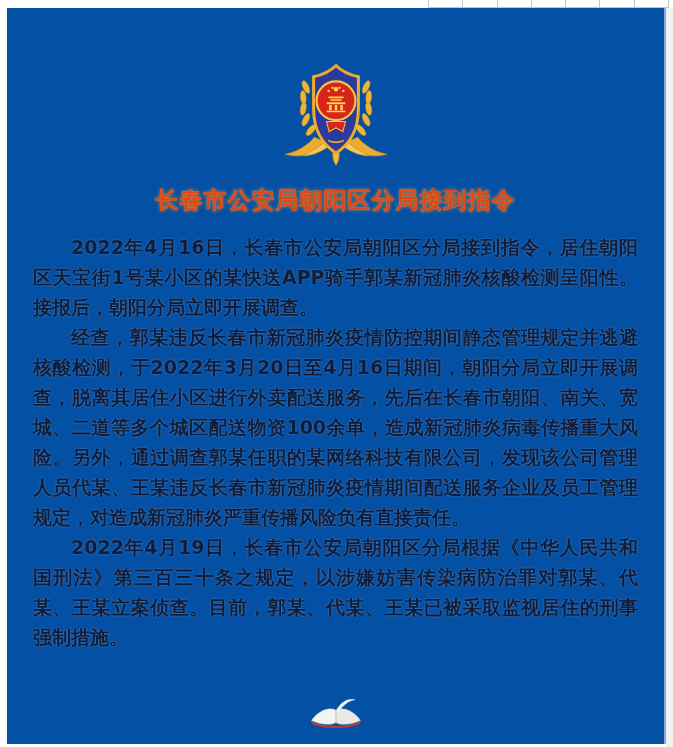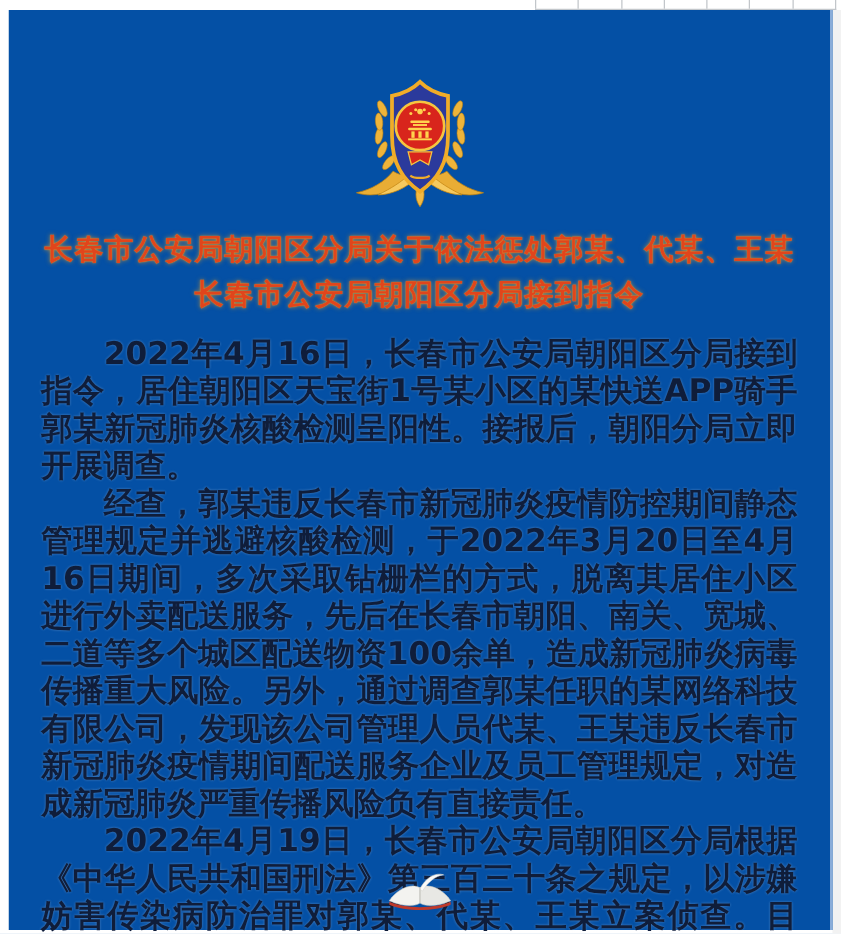--- a/index.html
+++ b/index.html
@@ -51,21 +51,21 @@
     line-height:36px;
     letter-spacing:1px;
     color:#e0451c;
     text-shadow:0 0 1px rgba(252,168,30,0.95), 0 0 4px rgba(252,168,30,0.65);
   }
   .title .title-line { display:block; }
   .body-text { margin:14px 26px 0 26px; }
   .body-text p {
     margin:0;
     text-indent:2em;
-    font-size:25px;
+    font-size:19px;
     line-height:30px;
     font-weight:bold;
     color:#0f1d3a;
     text-align:justify;
     text-shadow:0 0 2px rgba(230,238,255,0.35);
   }
   .book-wrap {
     position:absolute; bottom:14px; left:50%;
     transform:translateX(-50%);
     width:66px; height:34px;
@@ -138,27 +138,26 @@
           <rect x="54" y="57.5" width="22" height="1.8"></rect>
         </g>
 
         <path d="M54,70 L76,70 L73,82 L65,77.5 L57,82 Z" fill="#d8251c" stroke="#f6c53f" stroke-width="1.2"></path>
 
         <path d="M56,92 C60,95 70,95 74,92" fill="none" stroke="#f0ac28" stroke-width="2"></path>
       </svg>
     </div>
 
     <h1 class="title">
-      <span class="title-line">长春市公安局朝阳区分局关于依法惩处郭某、代某、王某</span>
       <span class="title-line">长春市公安局朝阳区分局接到指令</span>
     </h1>
 
     <div class="body-text">
       <p>2022年4月16日，长春市公安局朝阳区分局接到指令，居住朝阳区天宝街1号某小区的某快送APP骑手郭某新冠肺炎核酸检测呈阳性。接报后，朝阳分局立即开展调查。</p>
-      <p>经查，郭某违反长春市新冠肺炎疫情防控期间静态管理规定并逃避核酸检测，于2022年3月20日至4月16日期间，多次采取钻栅栏的方式，脱离其居住小区进行外卖配送服务，先后在长春市朝阳、南关、宽城、二道等多个城区配送物资100余单，造成新冠肺炎病毒传播重大风险。另外，通过调查郭某任职的某网络科技有限公司，发现该公司管理人员代某、王某违反长春市新冠肺炎疫情期间配送服务企业及员工管理规定，对造成新冠肺炎严重传播风险负有直接责任。</p>
+      <p>经查，郭某违反长春市新冠肺炎疫情防控期间静态管理规定并逃避核酸检测，于2022年3月20日至4月16日期间，朝阳分局立即开展调查，脱离其居住小区进行外卖配送服务，先后在长春市朝阳、南关、宽城、二道等多个城区配送物资100余单，造成新冠肺炎病毒传播重大风险。另外，通过调查郭某任职的某网络科技有限公司，发现该公司管理人员代某、王某违反长春市新冠肺炎疫情期间配送服务企业及员工管理规定，对造成新冠肺炎严重传播风险负有直接责任。</p>
       <p>2022年4月19日，长春市公安局朝阳区分局根据《中华人民共和国刑法》第三百三十条之规定，以涉嫌妨害传染病防治罪对郭某、代某、王某立案侦查。目前，郭某、代某、王某已被采取监视居住的刑事强制措施。</p>
     </div>
 
     <div class="book-wrap">
       <svg viewBox="0 0 140 72" width="66" height="34" aria-hidden="true">
         <path d="M18,54 C45,66 95,66 122,54 L122,59 C95,71 45,71 18,59 Z" fill="#bf3a2b"></path>
         <path d="M18,52 C40,62 62,62 70,56 L70,30 C54,22 32,32 18,52 Z" fill="#f3f3f0" stroke="#cfcfc9" stroke-width="1"></path>
         <path d="M122,52 C100,62 78,62 70,56 L70,30 C86,22 108,32 122,52 Z" fill="#e8e8e4" stroke="#cfcfc9" stroke-width="1"></path>
         <path d="M70,32 C80,12 96,4 110,8 C96,10 84,20 74,36 Z" fill="#fafaf8" stroke="#d6d6d0" stroke-width="1"></path>
         <path d="M70,30 L70,56" stroke="#b9b9b2" stroke-width="1.2"></path>

